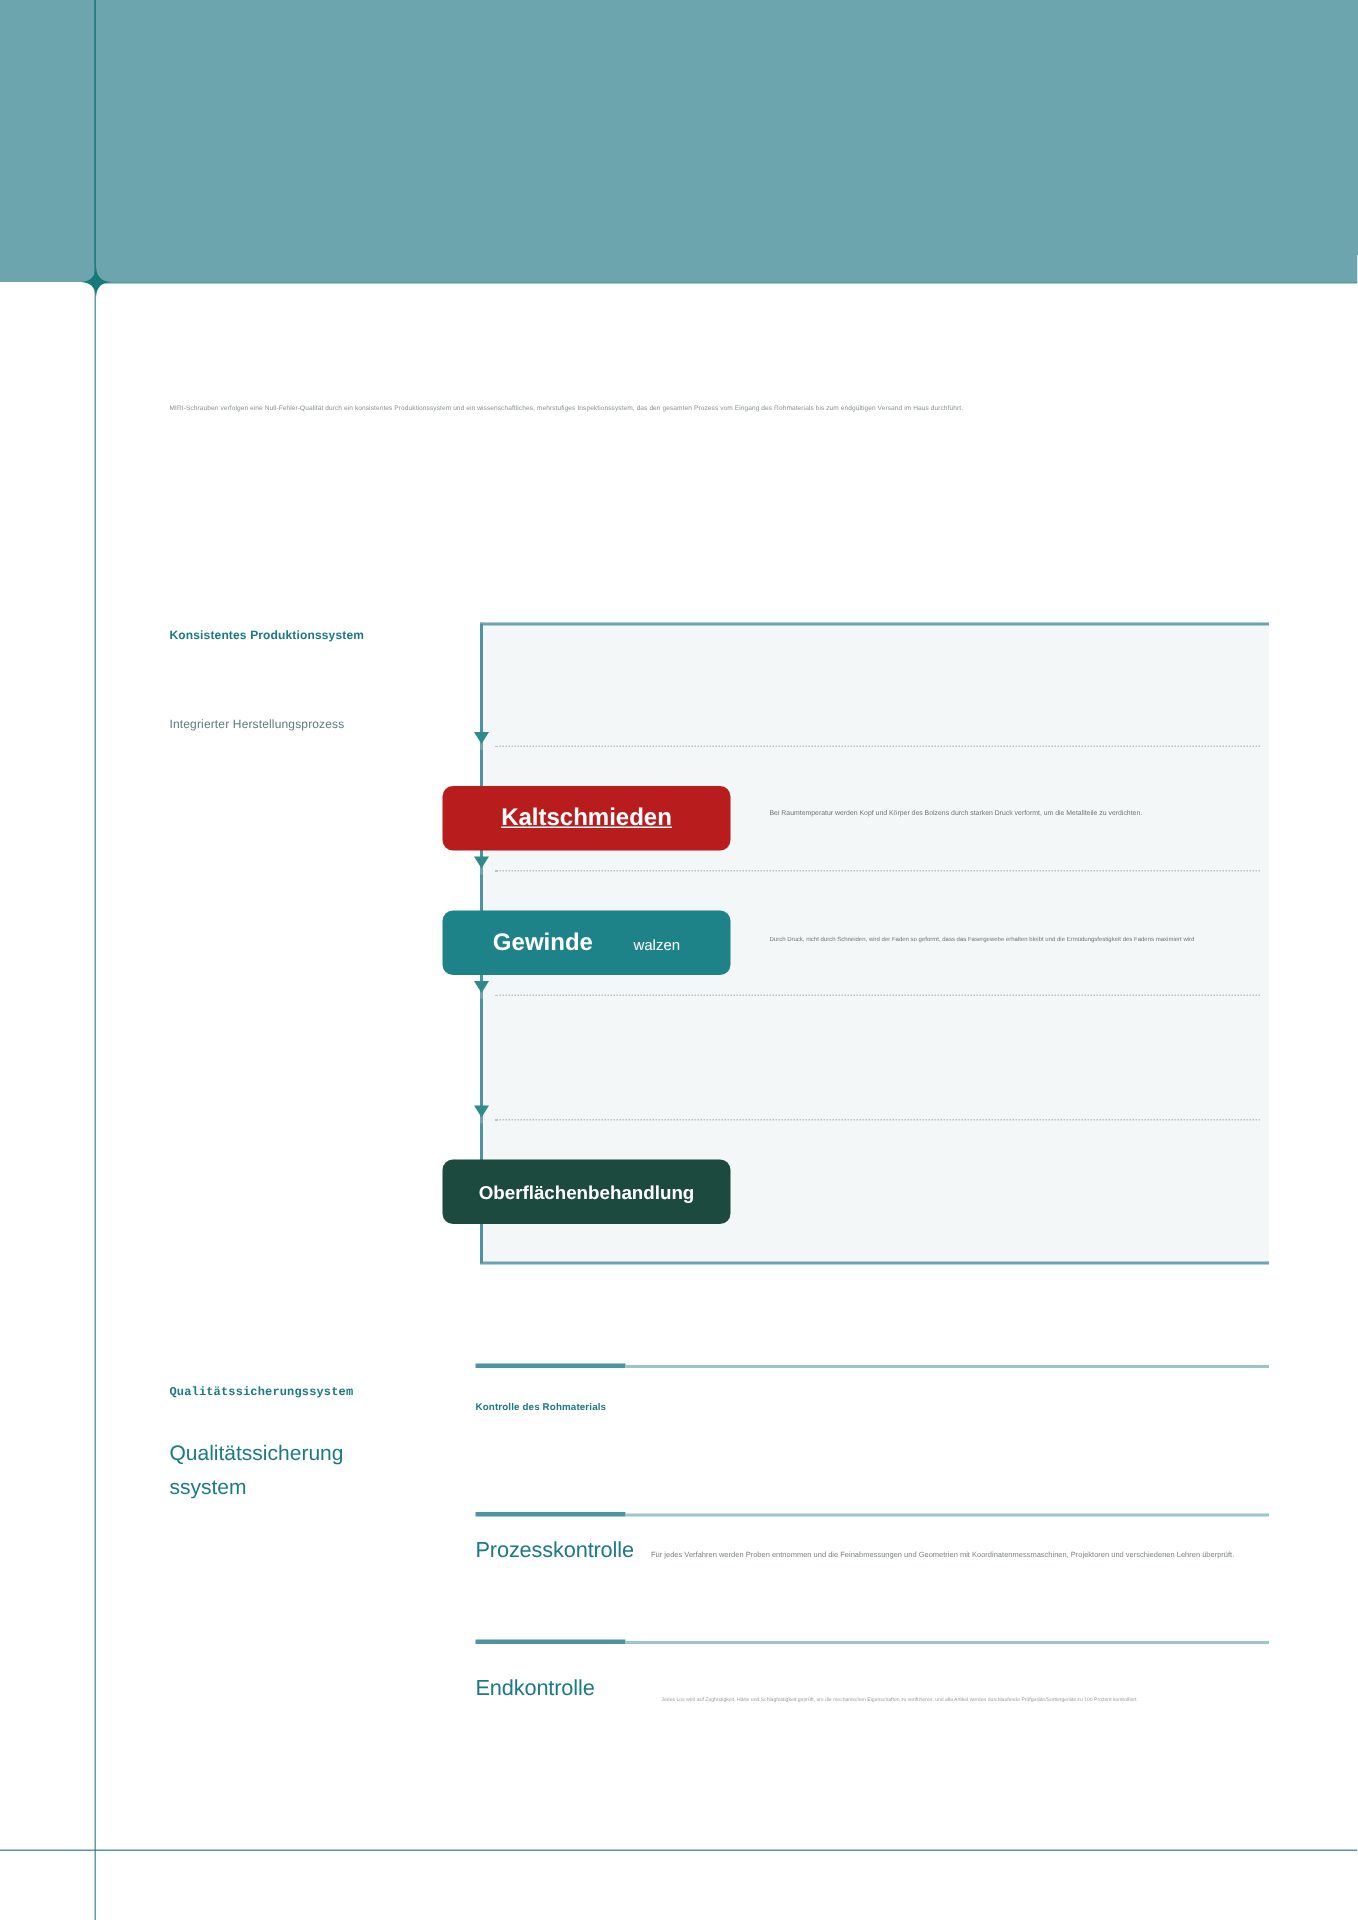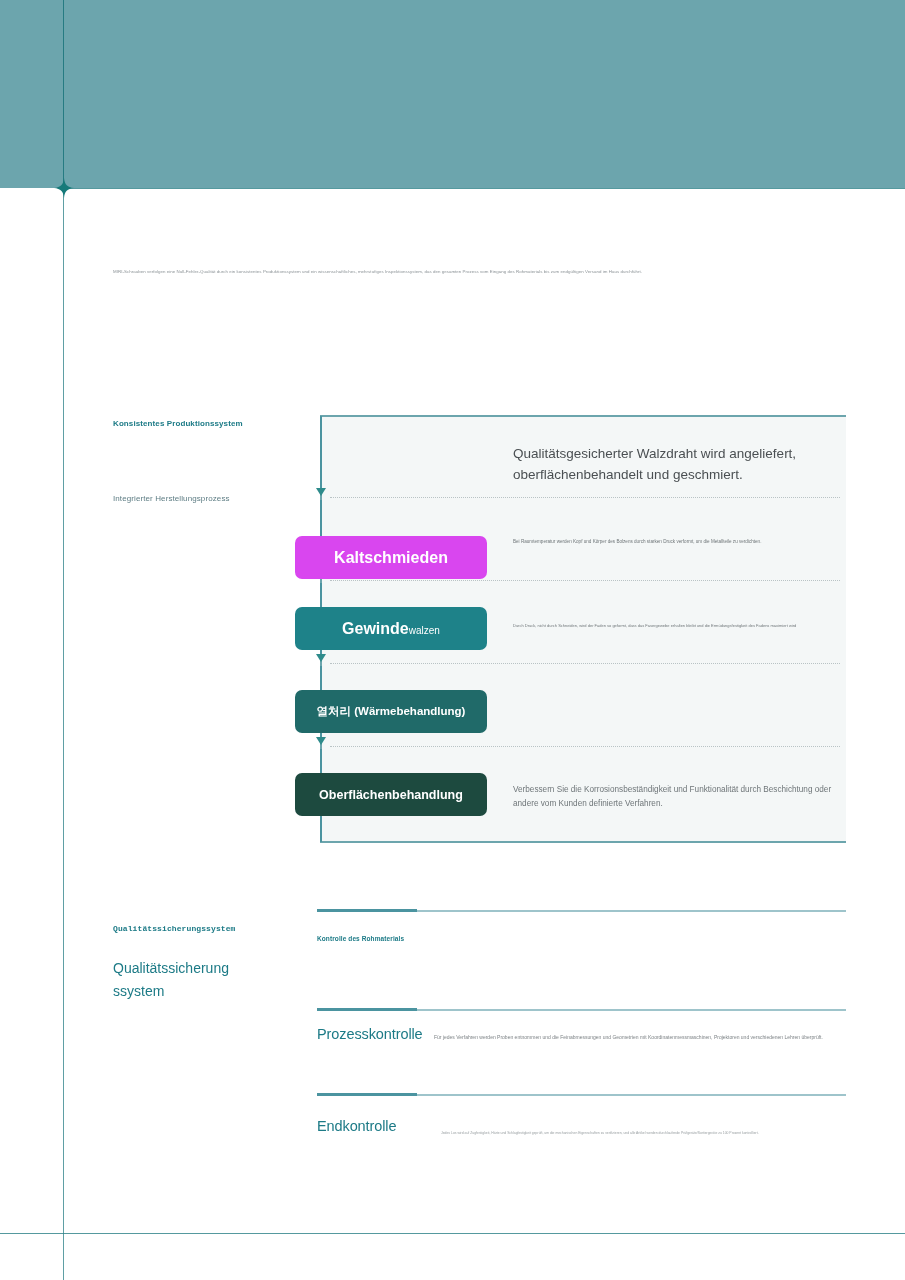--- a/index.html
+++ b/index.html
@@ -245,67 +245,62 @@
   <div class="vline"></div>
   <div class="hline-top"></div>
   <div class="hline-bottom"></div>
   <svg class="sparkle" viewBox="0 0 20 20">
     <path d="M10 0 C10.6 6.6 13.4 9.4 20 10 C13.4 10.6 10.6 13.4 10 20 C9.4 13.4 6.6 10.6 0 10 C6.6 9.4 9.4 6.6 10 0 Z" fill="#167a7a"></path>
   </svg>
 
   <div class="intro">MIRI-Schrauben verfolgen eine Null-Fehler-Qualität durch ein konsistentes Produktionssystem und ein wissenschaftliches, mehrstufiges Inspektionssystem, das den gesamten Prozess vom Eingang des Rohmaterials bis zum endgültigen Versand im Haus durchführt.</div>
 
   <div class="rail-label-strong" style="left:113px; top:419px;">Konsistentes Produktionssystem</div>
-  <div class="rail-label-soft" style="left:113px; top:494px;">Integrierter Herstellungsprozess</div>
+  <div class="rail-label-soft" style="left:113px; top:478px;">Integrierter Herstellungsprozess</div>
 
   <div class="process-panel"></div>
   <div class="process-panel-top"></div>
   <div class="process-panel-edge"></div>
   <div class="process-panel-bottom"></div>
 
   <div class="flow-line" style="top:416px; height:74px;"></div>
   <div class="arrow-head" style="left:316px; top:488px;"></div>
 
   <div class="flow-line" style="top:500px; height:73px;"></div>
   <div class="arrow-head" style="left:316px; top:571px;"></div>
 
   <div class="flow-line" style="top:583px; height:73px;"></div>
   <div class="arrow-head" style="left:316px; top:654px;"></div>
 
   <div class="flow-line" style="top:666px; height:73px;"></div>
   <div class="arrow-head" style="left:316px; top:737px;"></div>
 
   <div class="flow-line" style="top:749px; height:93px;"></div>
 
-  <div class="step-desc desc-lg" style="top:443px;">Qualitätsgesicherter Walzdraht wird angeliefert, oberflächenbehandelt und geschmiert.</div>
   <div class="dotted-sep" style="top:497px;"></div>
 
-  <div class="step-box" style="top:536px; width:192px; height:43px; background:#d946ef;">
+  <div class="step-box" style="top:524px; width:192px; height:43px; background:#b91c1c;text-decoration:underline;">
     <span style="font-size:16px; font-weight:bold;">Kaltschmieden</span>
   </div>
   <div class="step-desc desc-sm" style="top:538px;">Bei Raumtemperatur werden Kopf und Körper des Bolzens durch starken Druck verformt, um die Metallteile zu verdichten.</div>
   <div class="dotted-sep" style="top:580px;"></div>
 
   <div class="step-box" style="top:607px; width:192px; height:43px; background:#1e8289;">
     <span>
-      <span style="font-size:16px; font-weight:bold;">Gewinde</span><span style="font-size:10px;">walzen</span>
+      <span style="font-size:16px; font-weight:bold;">Gewinde</span><span style="font-size:10px;padding-left:27px;">walzen</span>
     </span>
   </div>
   <div class="step-desc desc-sm" style="top:622px; font-size:4px; width:330px;">Durch Druck, nicht durch Schneiden, wird der Faden so geformt, dass das Fasergewebe erhalten bleibt und die Ermüdungsfestigkeit des Fadens maximiert wird</div>
   <div class="dotted-sep" style="top:663px;"></div>
 
-  <div class="step-box" style="top:690px; width:192px; height:43px; background:#206a69;">
-    <span style="font-size:11.5px; font-weight:600;">열처리 (Wärmebehandlung)</span>
-  </div>
   <div class="dotted-sep" style="top:746px;"></div>
 
   <div class="step-box" style="top:773px; width:192px; height:43px; background:#1d4a3f;">
     <span style="font-size:12.5px; font-weight:bold;">Oberflächenbehandlung</span>
   </div>
-  <div class="step-desc desc-md" style="top:783px;">Verbessern Sie die Korrosionsbeständigkeit und Funktionalität durch Beschichtung oder andere vom Kunden definierte Verfahren.</div>
 
   <div class="rail-label-strong" style="left:113px; top:924px;font-family:Liberation Mono, monospace;">Qualitätssicherungssystem</div>
   <div class="rail-label-big" style="left:113px; top:957px;">Qualitätssicherung ssystem</div>
 
   <div class="qa-row-rule qa-rule-dark" style="left:317px; top:909px; width:100px;"></div>
   <div class="qa-row-rule qa-rule-light" style="left:417px; top:910px; width:429px;"></div>
   <div class="qa-title-sm" style="left:317px; top:935px;">Kontrolle des Rohmaterials</div>
 
   <div class="qa-row-rule qa-rule-dark" style="left:317px; top:1008px; width:100px;"></div>
   <div class="qa-row-rule qa-rule-light" style="left:417px; top:1009px; width:429px;"></div>

